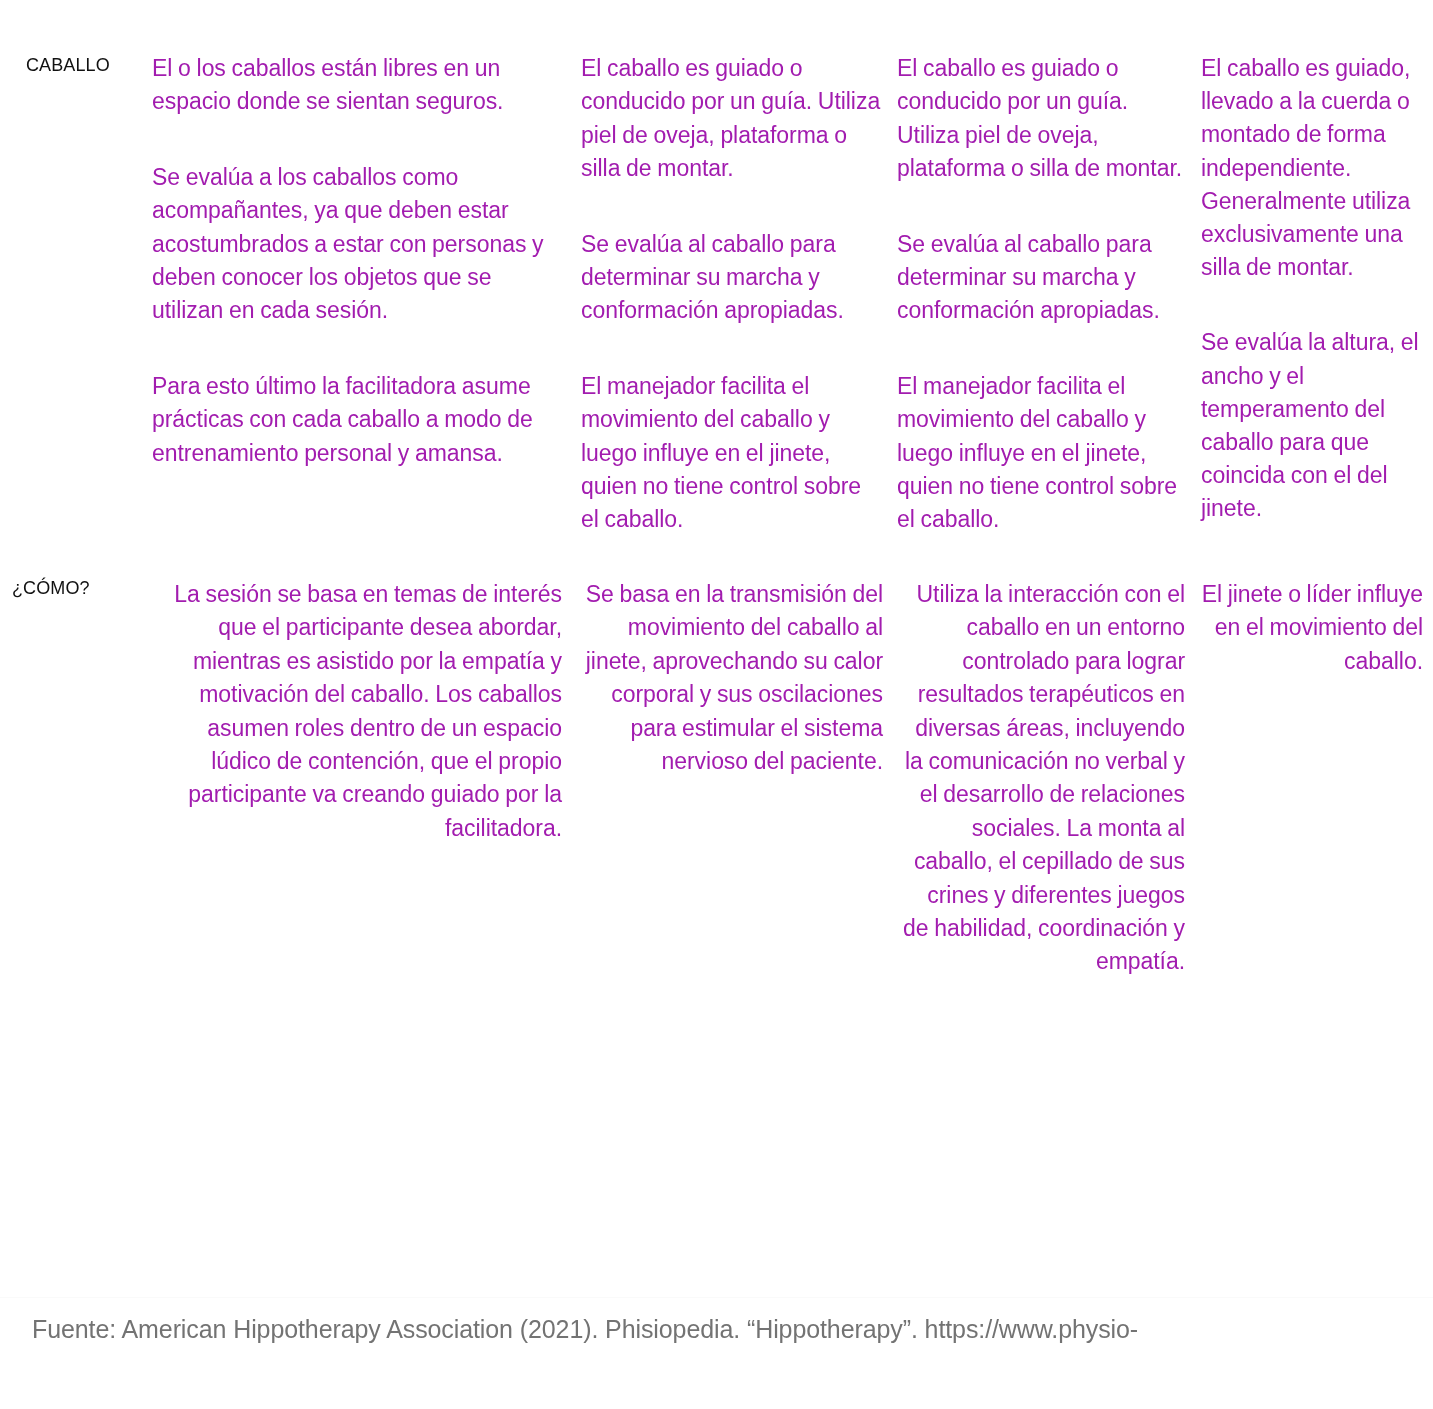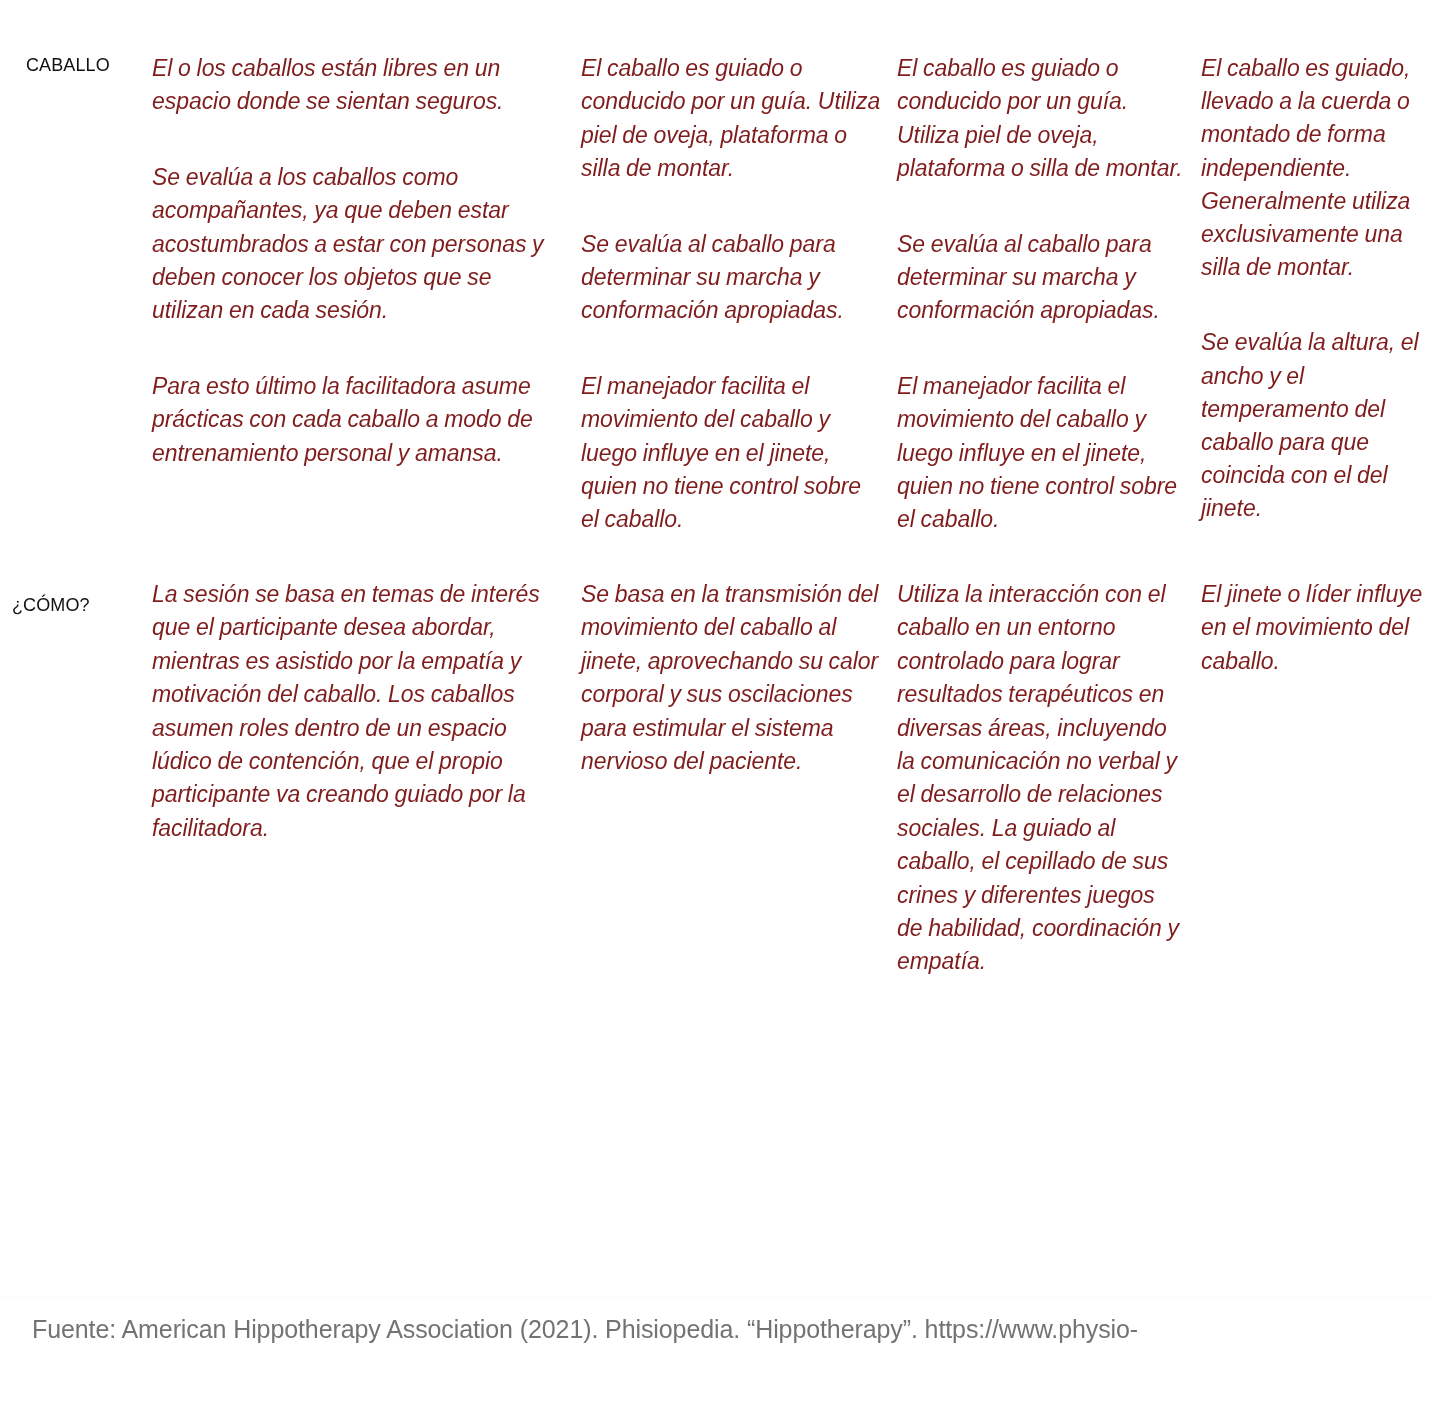--- a/index.html
+++ b/index.html
@@ -26,49 +26,48 @@
   
   .row-label {
     position: absolute;
     font-size: 18px;
     line-height: 1.22;
     letter-spacing: 0.1px;
     color: #111111;
     white-space: nowrap;
   }
   #label-caballo { left: 26px; top: 55px; }
-  #label-como    { left: 12px; top: 595px; }
+  #label-como    { left: 12px; top: 578px; }
 
   
   .cell {
     position: absolute;
     font-size: 23px;
     line-height: 33.4px;
-    color: #7f1d1d;
+    color: #a21caf;
     text-align: left;
     word-spacing: -0.6px;
     letter-spacing: -0.05px;
-    font-style: italic;
   }
   .cell p {
     margin: 0;
   }
   .cell p + p {
     margin-top: 42px;
   }
 
   
   .c1 { left: 152px; width: 410px; }
   .c2 { left: 581px; width: 302px; }
   .c3 { left: 897px; width: 288px; }
   .c4 { left: 1201px; width: 222px; }
 
   
   .r1 { top: 52px; }
-  .r2 { top: 578px; }
+  .r2 { top: 578px; text-align: right; }
 
   
   .c4.r1 { line-height: 33.2px; }
 
   
   .footer-rule {
     position: absolute;
     left: 0;
     top: 1297px;
     width: 1433px;
@@ -124,21 +123,21 @@
 
   <div class="cell c1 r2">
     <p>La sesión se basa en temas de interés que el participante desea abordar, mientras es asistido por la empatía y motivación del caballo. Los caballos asumen roles dentro de un espacio lúdico de contención, que el propio participante va creando guiado por la facilitadora.</p>
   </div>
 
   <div class="cell c2 r2">
     <p>Se basa en la transmisión del movimiento del caballo al jinete, aprovechando su calor corporal y sus oscilaciones para estimular el sistema nervioso del paciente.</p>
   </div>
 
   <div class="cell c3 r2">
-    <p>Utiliza la interacción con el caballo en un entorno controlado para lograr resultados terapéuticos en diversas áreas, incluyendo la comunicación no verbal y el desarrollo de relaciones sociales. La guiado al caballo, el cepillado de sus crines y diferentes juegos de habilidad, coordinación y empatía.</p>
+    <p>Utiliza la interacción con el caballo en un entorno controlado para lograr resultados terapéuticos en diversas áreas, incluyendo la comunicación no verbal y el desarrollo de relaciones sociales. La monta al caballo, el cepillado de sus crines y diferentes juegos de habilidad, coordinación y empatía.</p>
   </div>
 
   <div class="cell c4 r2">
     <p>El jinete o líder influye en el movimiento del caballo.</p>
   </div>
 
   <div class="footer-rule"></div>
 
   <div class="footer">
     <span>Fuente: American Hippotherapy Association (2021). Phisiopedia. “Hippotherapy”.  https://www.physio-</span>

